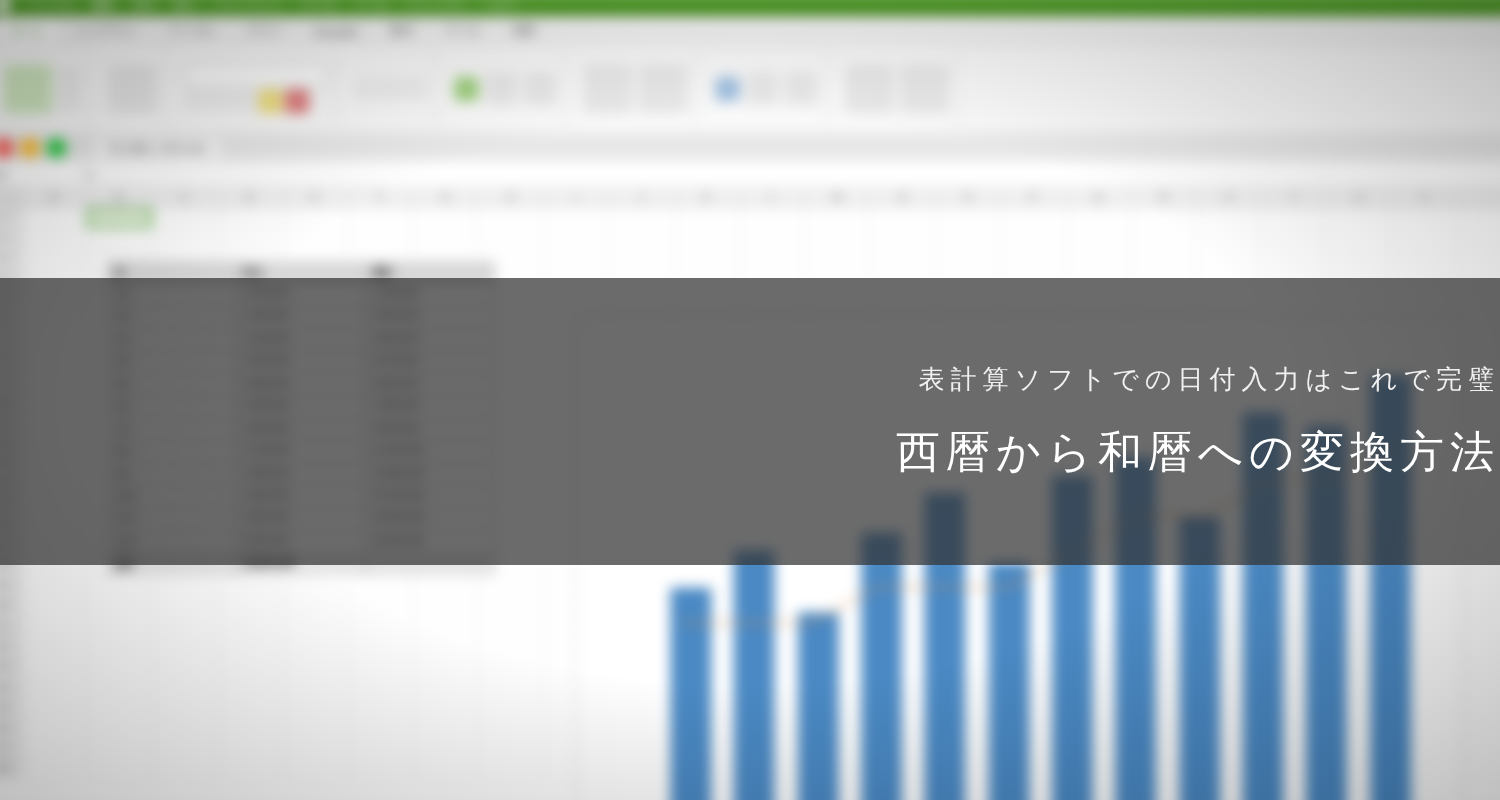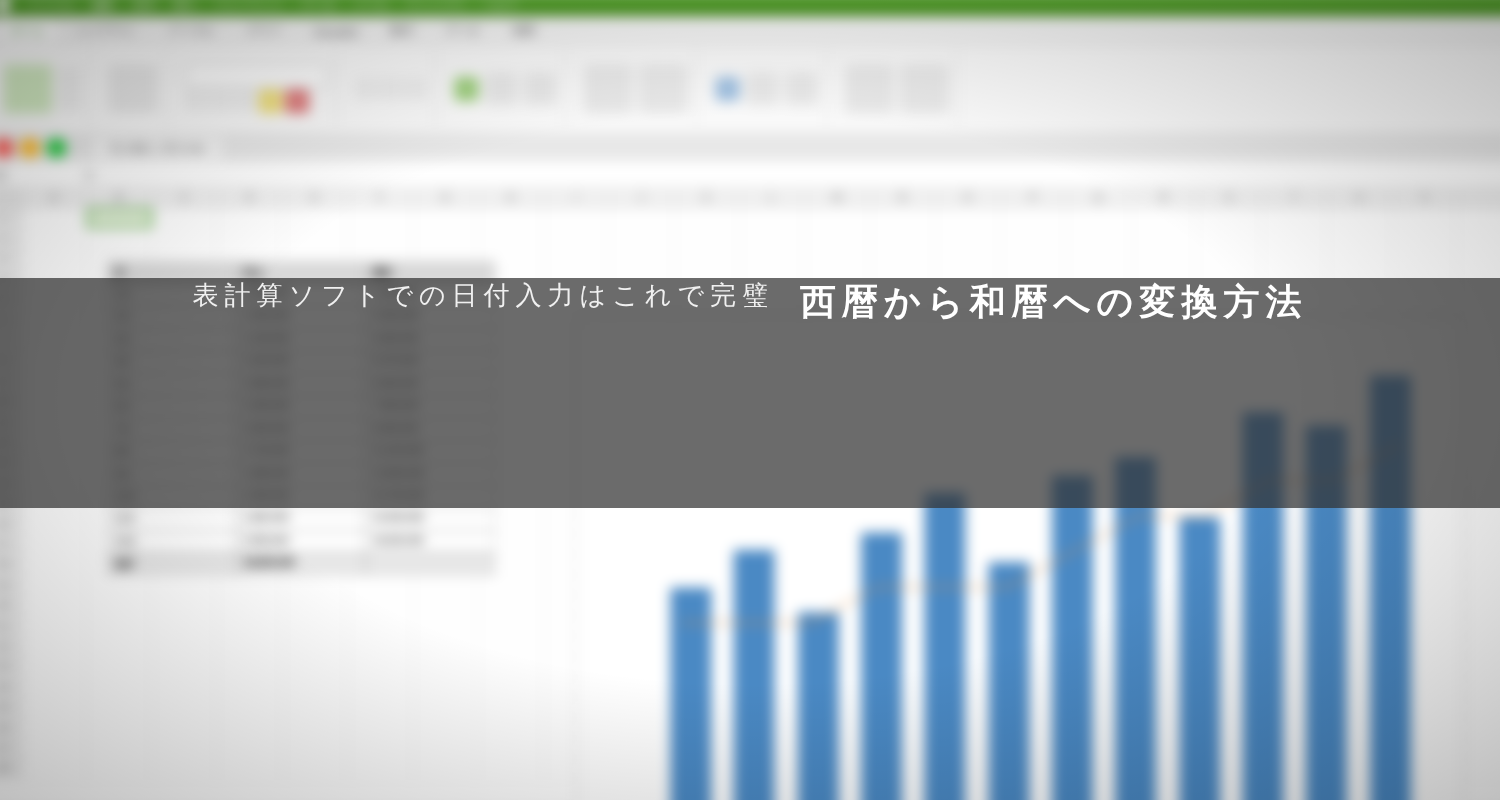--- a/index.html
+++ b/index.html
@@ -219,38 +219,39 @@
   .line-svg {
     position: absolute;
     inset: 0;
   }
   
   .overlay-band {
     position: absolute;
     top: 278px;
     left: 0;
     right: 0;
-    height: 230px;
+    height: 287px;
     background: rgba(50, 50, 50, 0.72);
     display: flex;
-    align-items: flex-start;
+    flex-direction: column;
+    align-items: flex-end;
     justify-content: center;
     gap: 26px;
   }
   .overlay-sub {
     color: #f0f0f0;
     font-size: 26px;
     letter-spacing: 6px;
     font-weight: 300;
   }
   .overlay-main {
     color: #fff;
-    font-size: 36px;
+    font-size: 44px;
     letter-spacing: 6px;
-    font-weight: 700;
+    font-weight: 400;
   }
   .vignette {
     position: absolute;
     inset: 0;
     pointer-events: none;
     background: radial-gradient(ellipse at center, rgba(0,0,0,0) 50%, rgba(0,0,0,0.25) 100%);
   }
 </style>
 </head>
 <body>

